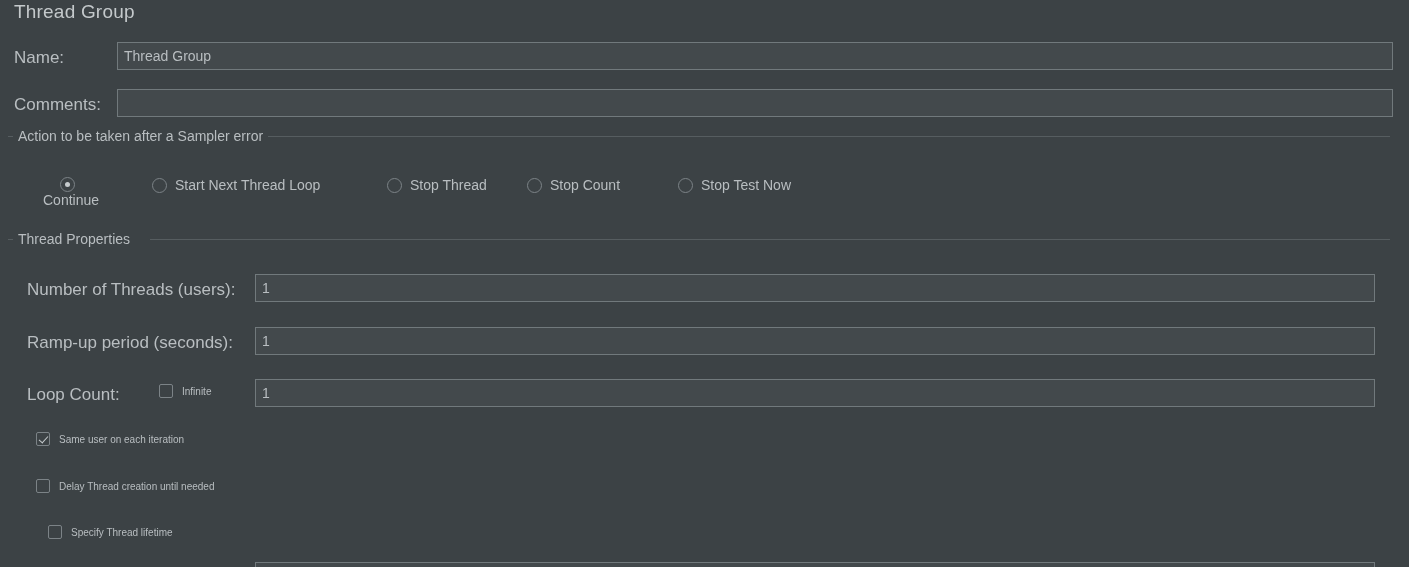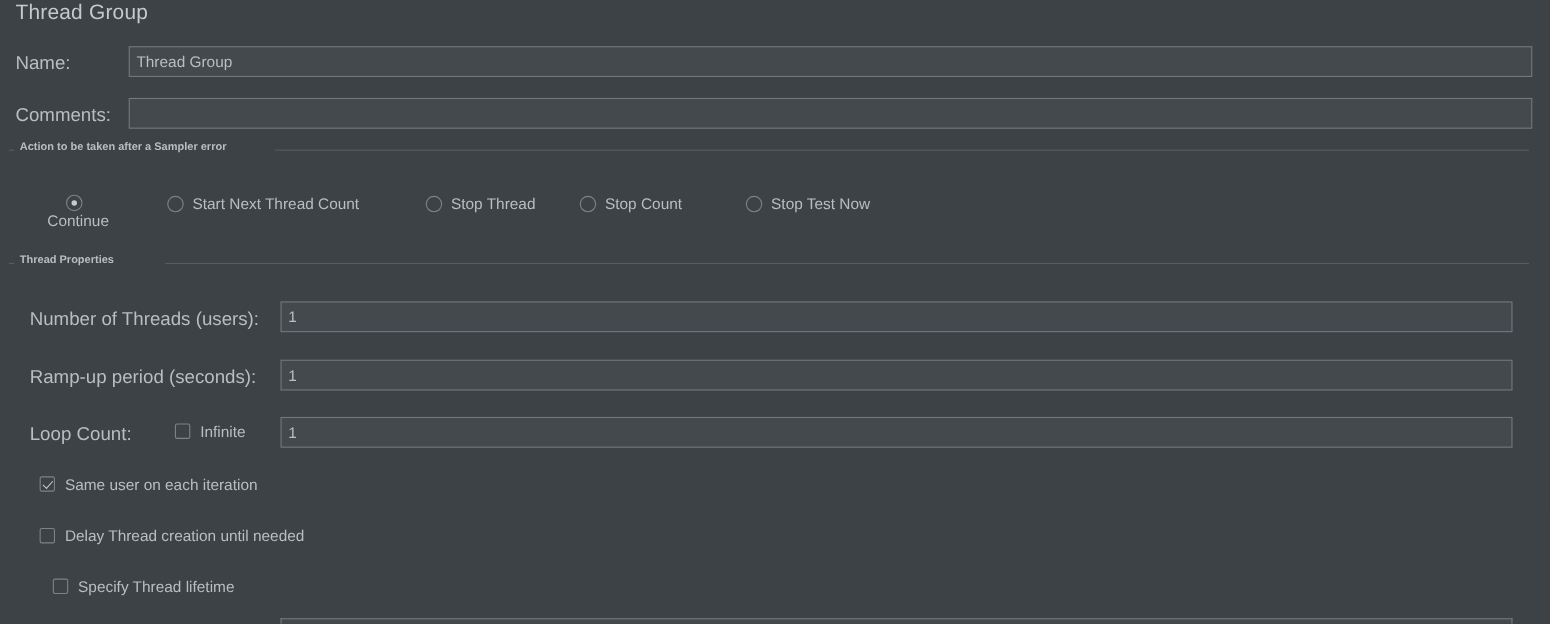--- a/index.html
+++ b/index.html
@@ -48,27 +48,26 @@
     padding: 0 6px;
     line-height: 1;
     outline: none;
     border-radius: 0;
   }
   .tf::placeholder { color: #7d8487; }
 
   
   .grp-title {
     position: absolute;
-    font-size: 10px;
+    font-size: 14px;
     color: #b9bec1;
     background: #3c4245;
     padding: 0 5px;
     white-space: nowrap;
     z-index: 2;
-    font-weight: bold;
   }
   .grp-rule {
     position: absolute;
     height: 1px;
     background: #565d60;
     z-index: 1;
   }
   .grp-stub {
     position: absolute;
     width: 7px;
@@ -136,21 +135,21 @@
     left: 4px;
     top: 1px;
     width: 4px;
     height: 8px;
     border: solid #c6cbcd;
     border-width: 0 1.6px 1.6px 0;
     transform: rotate(42deg);
   }
   .check-text {
     margin-left: 9px;
-    font-size: 14px;
+    font-size: 10px;
     color: #b9bec1;
   }
 </style>
 </head>
 <body>
 
 <div class="panel-title">Thread Group</div>
 
 <div class="lbl" style="left:14px; top:48px;">Name:</div>
 <input class="tf" style="left: 117px; top: 42px; width: 1276px; height: 28px;" value="Thread Group">
@@ -162,21 +161,21 @@
 <div class="grp-title" style="left:13px; top:128px;">Action to be taken after a Sampler error</div>
 <div class="grp-rule" style="left:250px; top:136px; width:1140px;"></div>
 
 <div class="radio-row">
   <div class="radio-opt checked" style="left:35px; top:177px;flex-direction:column;">
     <span class="radio-mark"></span>
     <span class="radio-text">Continue</span>
   </div>
   <div class="radio-opt" style="left:152px; top:177px;">
     <span class="radio-mark"></span>
-    <span class="radio-text">Start Next Thread Count</span>
+    <span class="radio-text">Start Next Thread Loop</span>
   </div>
   <div class="radio-opt" style="left:387px; top:177px;">
     <span class="radio-mark"></span>
     <span class="radio-text">Stop Thread</span>
   </div>
   <div class="radio-opt" style="left:527px; top:177px;">
     <span class="radio-mark"></span>
     <span class="radio-text">Stop Count</span>
   </div>
   <div class="radio-opt" style="left:678px; top:177px;justify-content:space-between;">

